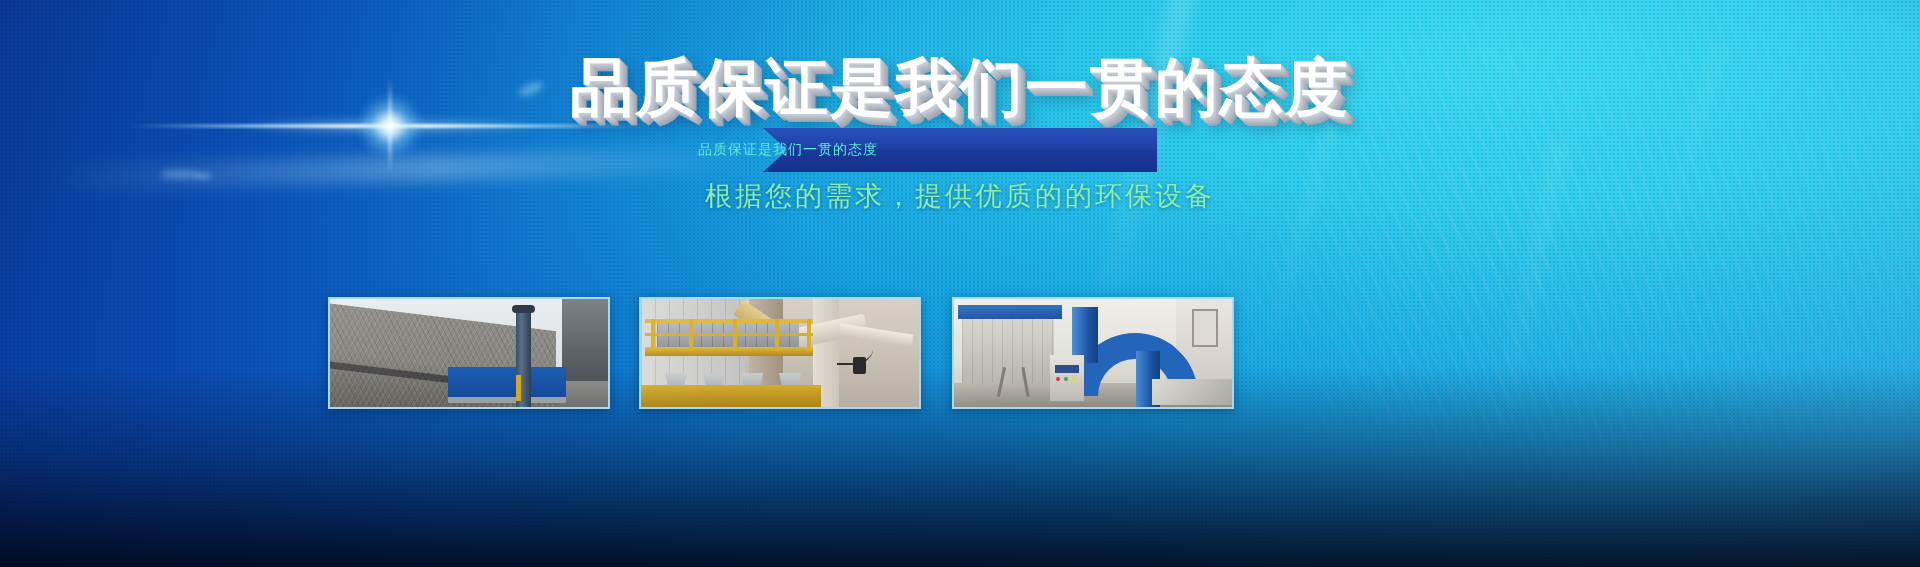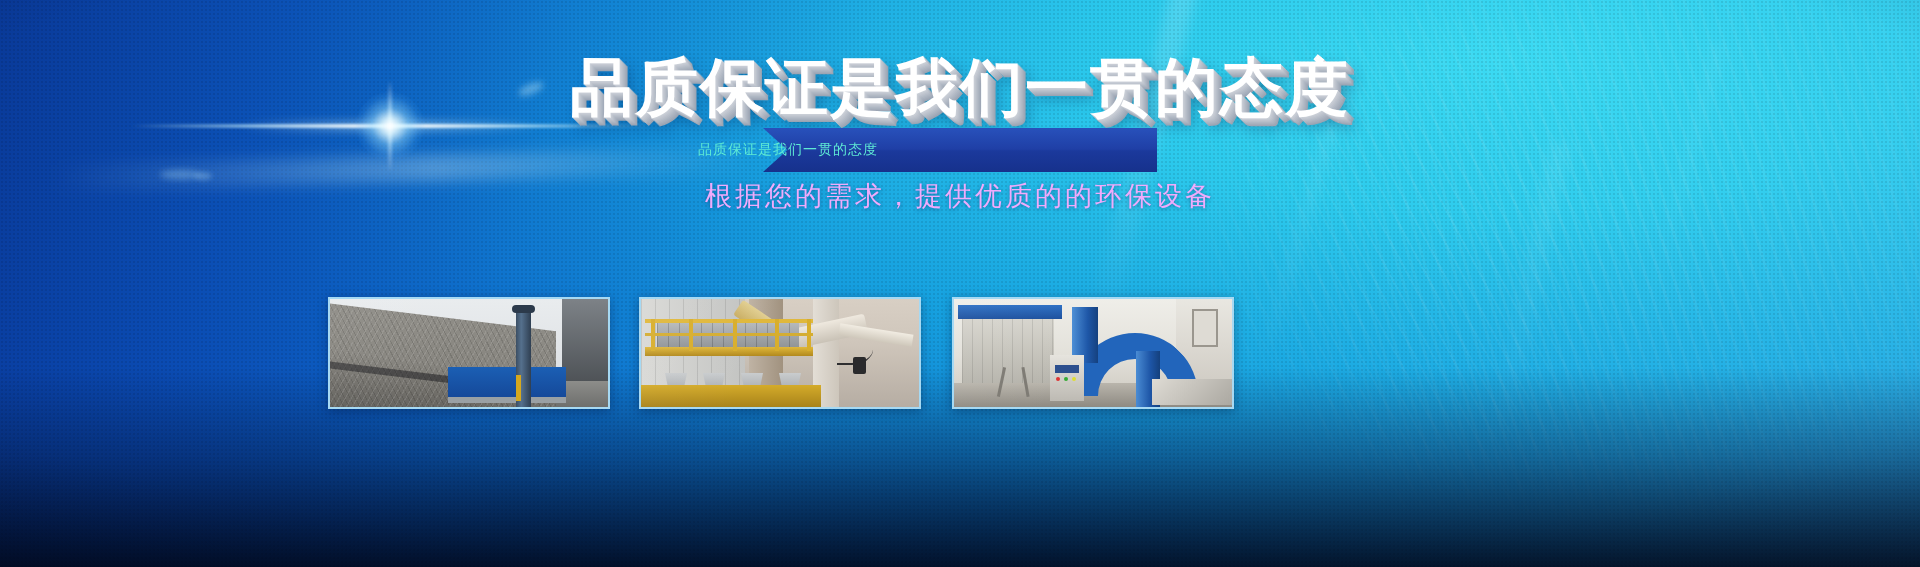--- a/index.html
+++ b/index.html
@@ -150,21 +150,21 @@
                               100% 0%, 100% 100%, 0% 100%, 6.2% 50%);
   }
   .badge-text{
     position:absolute;left:0;top:0;width:1576px;height:44px;
     display:flex;align-items:center;justify-content:center;
     font-size:14px;color:#5eead4;letter-spacing:1px;
   }
 
   .subline{
     position:absolute;left:0;top:178px;width:1920px;
-    font-size:27px;color:#f0abfc;letter-spacing:3px;
+    font-size:27px;color:#86efac;letter-spacing:3px;
     text-shadow:0 1px 4px rgba(3,40,95,.45);
   }
 
   
   .photos{position:absolute;left:0;top:297px;width:1920px;height:114px;}
   .photo{
     position:absolute;top:0;height:112px;
     border:2px solid #a6d9f3;
     box-sizing:border-box;
     overflow:hidden;

